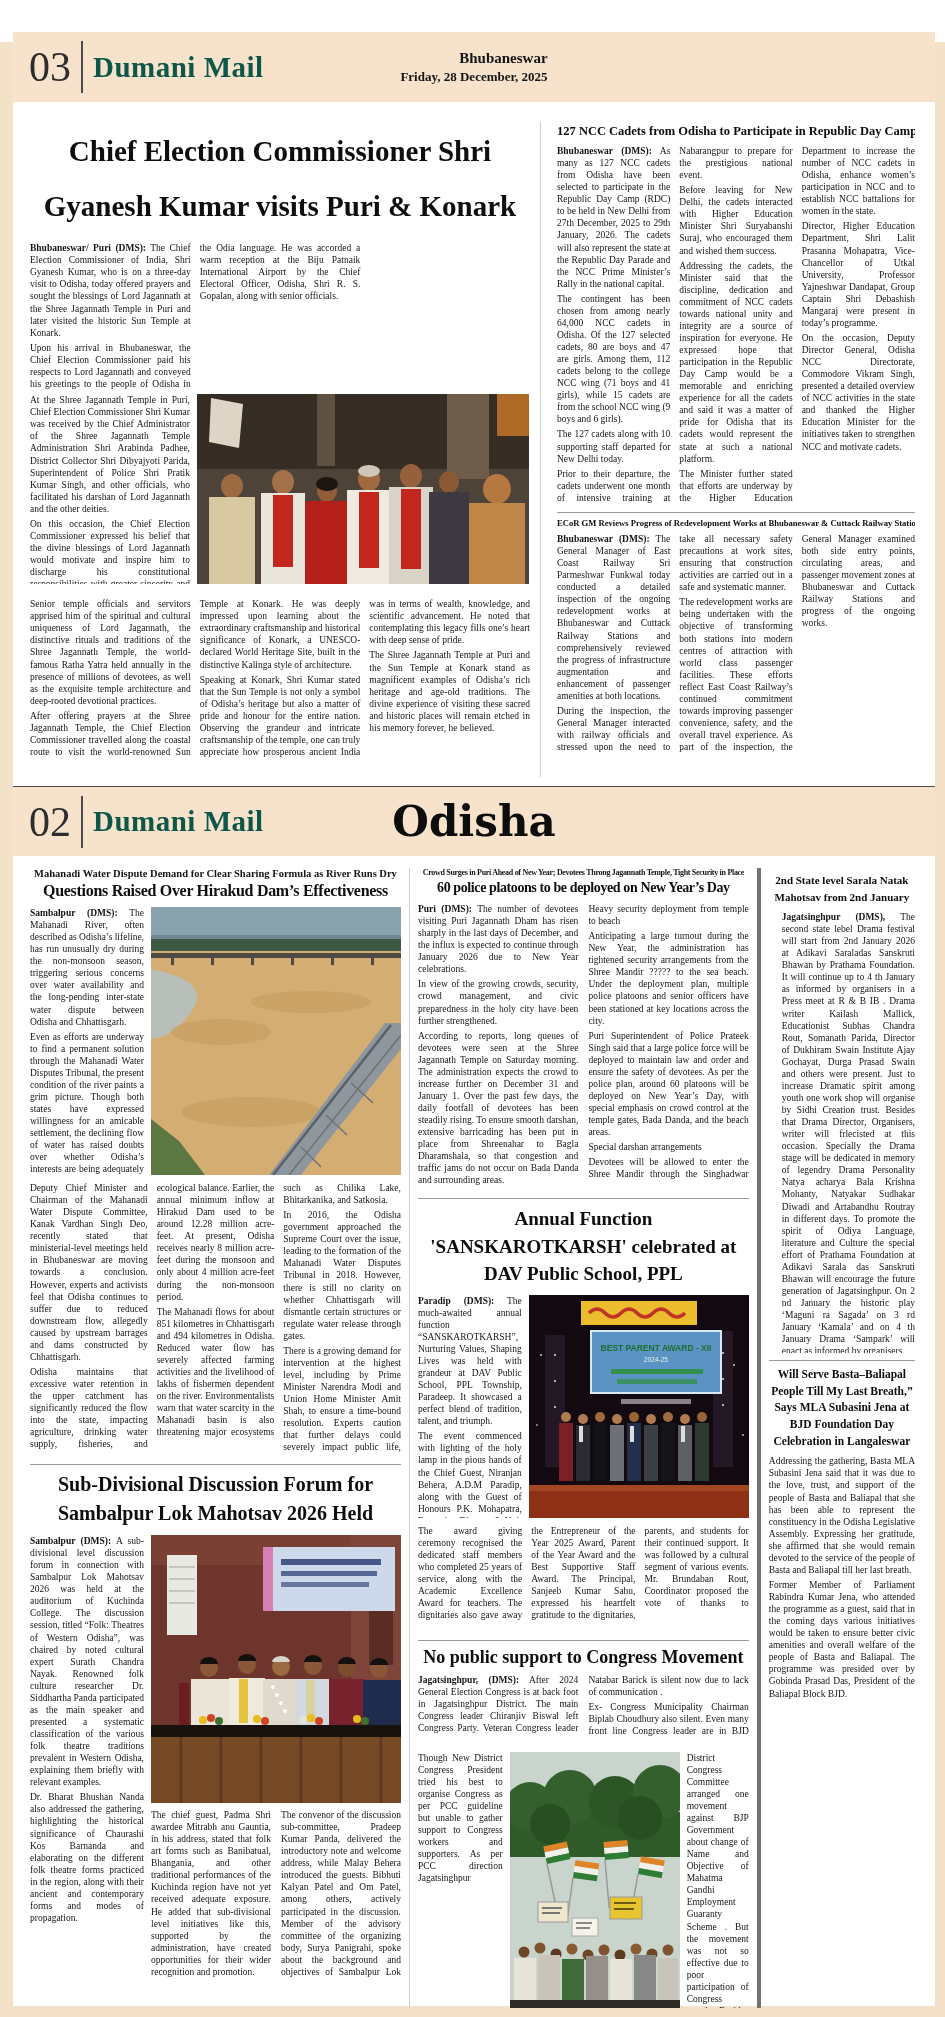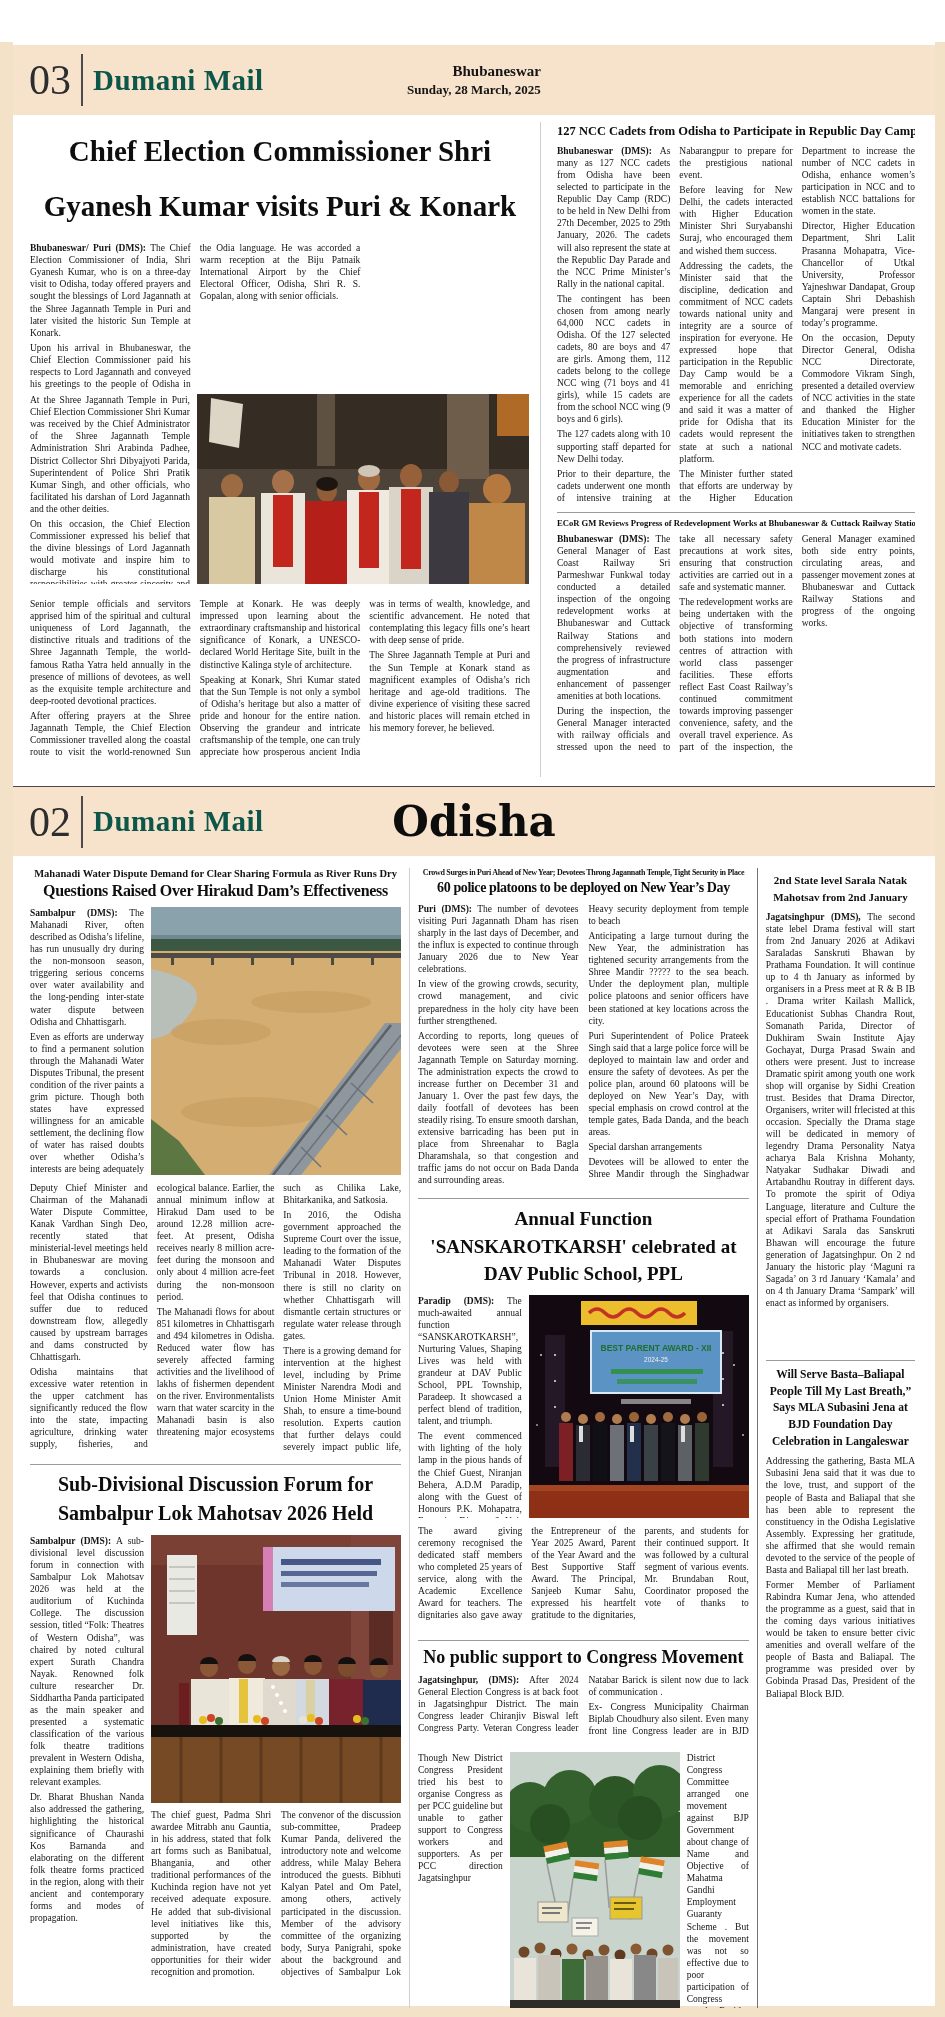--- a/index.html
+++ b/index.html
@@ -6,21 +6,21 @@
   .page{position:relative;width:945px;height:2017px;background:#fff;overflow:hidden;
         font-family:"Liberation Serif",serif;color:#141414;}
   .edge{position:absolute;background:#f3e1c8;}
   .edge-l{left:0;top:42px;bottom:0;width:13px;}
   .edge-r{right:0;top:42px;bottom:0;width:10px;}
   .edge-b{left:0;right:0;bottom:0;height:11px;}
 
   .band{position:absolute;left:13px;right:10px;height:70px;background:#f7e3cc;
         display:grid;grid-template-columns:1fr auto 1fr;align-items:center;
         padding:0 16px;box-sizing:border-box;}
-  .band1{top:45px;}
+  .band1{top:32px;}
   .band2{top:786px;border-top:1px solid #4a4a4a;}
   .band-left{display:flex;align-items:center;gap:10px;justify-self:start;}
   .pageno{font-size:42px;color:#2d2d2d;line-height:1;}
   .vrule{width:2px;height:52px;background:#4b4b4b;}
   .paper{font-size:29px;font-weight:bold;color:#0d564a;letter-spacing:.5px;}
   .masthead{font-family:"DejaVu Serif",serif;font-weight:bold;font-style:italic;
         font-size:48px;letter-spacing:3px;color:#0a0a0a;
         text-shadow:1.3px 0 #0a0a0a,-1.3px 0 #0a0a0a,0 1.2px #0a0a0a;}
   .sec-title{font-family:"DejaVu Serif",serif;font-weight:bold;font-size:42px;color:#0d0d0d;}
   .band-right{justify-self:end;text-align:right;font-weight:bold;line-height:1.35;}
@@ -29,21 +29,21 @@
 
   .sec{position:absolute;left:30px;width:885px;display:flex;overflow:hidden;}
   .sec1{top:122px;height:655px;gap:10px;}
   .sec2{top:868px;height:1140px;gap:8px;}
 
   .blk{box-sizing:border-box;overflow:hidden;}
   .cec-block{width:500px;}
   .right-block{width:375px;border-left:1px solid #cfcfcf;padding-left:16px;}
   .g-left{width:378px;}
   .g-mid{width:346px;border-left:1px solid #cfcfcf;padding-left:8px;}
-  .g-right{width:161px;border-left:1px solid #737373;padding-left:8px;}
+  .g-right{width:161px;border-left:4px solid #737373;padding-left:8px;}
 
   .body{font-size:9.5px;line-height:1.27;text-align:justify;overflow:hidden;}
   .body p{margin:0 0 3px;}
   .cols-3{columns:3;column-gap:9px;column-fill:auto;}
   .cols-2{columns:2;column-gap:10px;column-fill:auto;}
   .photo-row{display:flex;gap:7px;}
   .photo-row svg{display:block;flex:0 0 auto;}
   .side-text{overflow:hidden;}
   .hr{border-top:1px solid #9a9a9a;margin:7px 0 5px;}
 
@@ -71,21 +71,21 @@
   <div class="edge edge-b"></div>
 
   <header class="band band1">
     <div class="band-left">
       <span class="pageno">03</span>
       <span class="vrule"></span>
       <span class="paper">Dumani Mail</span>
     </div>
     <div class="band-right">
       <div class="city">Bhubaneswar</div>
-      <div class="date">Sunday, 28 March, 2025</div>
+      <div class="date">Friday, 28 December, 2025</div>
     </div>
   </header>
 
   <section class="sec sec1">
 
     <article class="blk cec-block">
       <h1 class="hl h-main">Chief Election Commissioner Shri Gyanesh Kumar visits Puri &amp; Konark</h1>
       <div class="body cols-3" style="height:150px;">
           <p><b>Bhubaneswar/ Puri (DMS):</b> The Chief Election Commissioner of India, Shri Gyanesh Kumar, who is on a three-day visit to Odisha, today offered prayers and sought the blessings of Lord Jagannath at the Shree Jagannath Temple in Puri and later visited the historic Sun Temple at Konark.</p>
           <p>Upon his arrival in Bhubaneswar, the Chief Election Commissioner paid his respects to Lord Jagannath and conveyed his greetings to the people of Odisha in the Odia language. He was accorded a warm reception at the Biju Patnaik International Airport by the Chief Electoral Officer, Odisha, Shri R. S. Gopalan, along with senior officials.</p>
@@ -449,21 +449,21 @@
           <div class="body side-text" style="width:66px;height:270px;">
               <p>District Congress Committee arranged one movement against BJP Government about change of Name and Objective of Mahatma Gandhi Employment Guaranty Scheme . But the movement was not so effective due to poor participation of Congress people. Besides that the movement against present Paddy Procurement police of Govt. was not carried out by Congress as asked by PCC guideline. On 26 December though District Congress Committee started movement against Tata Power but public participation was very poor. Though general public are opposing TATA POWER but they could not relay upon District Congress Committee. Now it is a challenge to District Congress Committee to regain the faith of people.</p>
             </div>
         </div>
       </article>
     </div>
 
     <div class="blk g-right">
       <article>
         <h2 class="hl h-rail">2nd State level Sarala Natak Mahotsav from 2nd January</h2>
-        <div class="body" style="height:442px;">
+        <div class="body" style="height:442px;margin-left:13px;">
             <p><b>Jagatsinghpur (DMS),</b> The second state lebel Drama festival will start from 2nd January 2026 at Adikavi Saraladas Sanskruti Bhawan by Prathama Foundation. It will continue up to 4 th January as informed by organisers in a Press meet at R &amp; B IB . Drama writer Kailash Mallick, Educationist Subhas Chandra Rout, Somanath Parida, Director of Dukhiram Swain Institute Ajay Gochayat, Durga Prasad Swain and others were present. Just to increase Dramatic spirit among youth one work shop will organise by Sidhi Creation trust. Besides that Drama Director, Organisers, writer will frlecisted at this occasion. Specially the Drama stage will be dedicated in memory of legendry Drama Personality Natya acharya Bala Krishna Mohanty, Natyakar Sudhakar Diwadi and Artabandhu Routray in different days. To promote the spirit of Odiya Language, literature and Culture the special effort of Prathama Foundation at Adikavi Sarala das Sanskruti Bhawan will encourage the future generation of Jagatsinghpur. On 2 nd January the historic play ‘Maguni ra Sagada’ on 3 rd January ‘Kamala’ and on 4 th January Drama ‘Sampark’ will enact as informed by organisers.</p>
           </div>
       </article>
       <div class="hr"></div>
       <article>
         <h2 class="hl h-rail2">Will Serve Basta–Baliapal People Till My Last Breath,” Says MLA Subasini Jena at BJD Foundation Day Celebration in Langaleswar</h2>
         <div class="body" style="height:520px;">
             <p>Addressing the gathering, Basta MLA Subasini Jena said that it was due to the love, trust, and support of the people of Basta and Baliapal that she has been able to represent the constituency in the Odisha Legislative Assembly. Expressing her gratitude, she affirmed that she would remain devoted to the service of the people of Basta and Baliapal till her last breath.</p>
             <p>Former Member of Parliament Rabindra Kumar Jena, who attended the programme as a guest, said that in the coming days various initiatives would be taken to ensure better civic amenities and overall welfare of the people of Basta and Baliapal. The programme was presided over by Gobinda Prasad Das, President of the Baliapal Block BJD.</p>
           </div>

